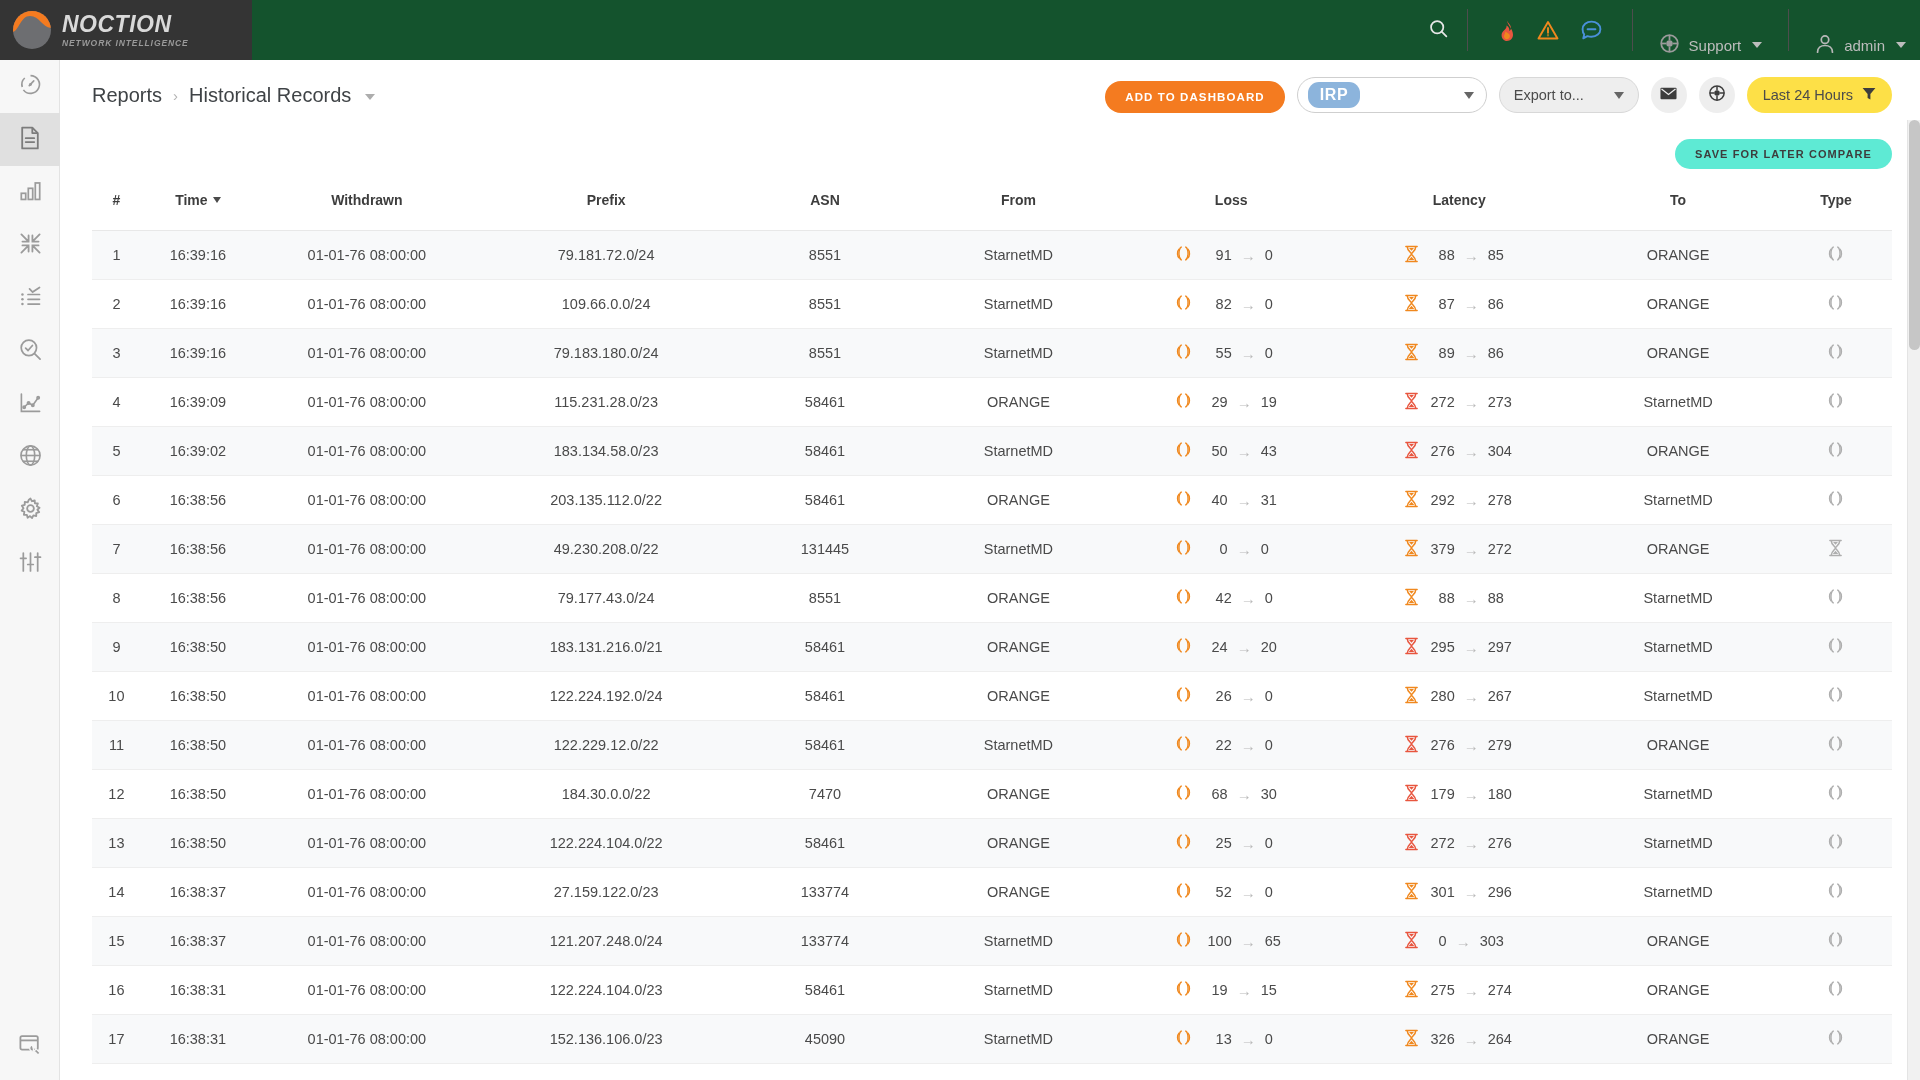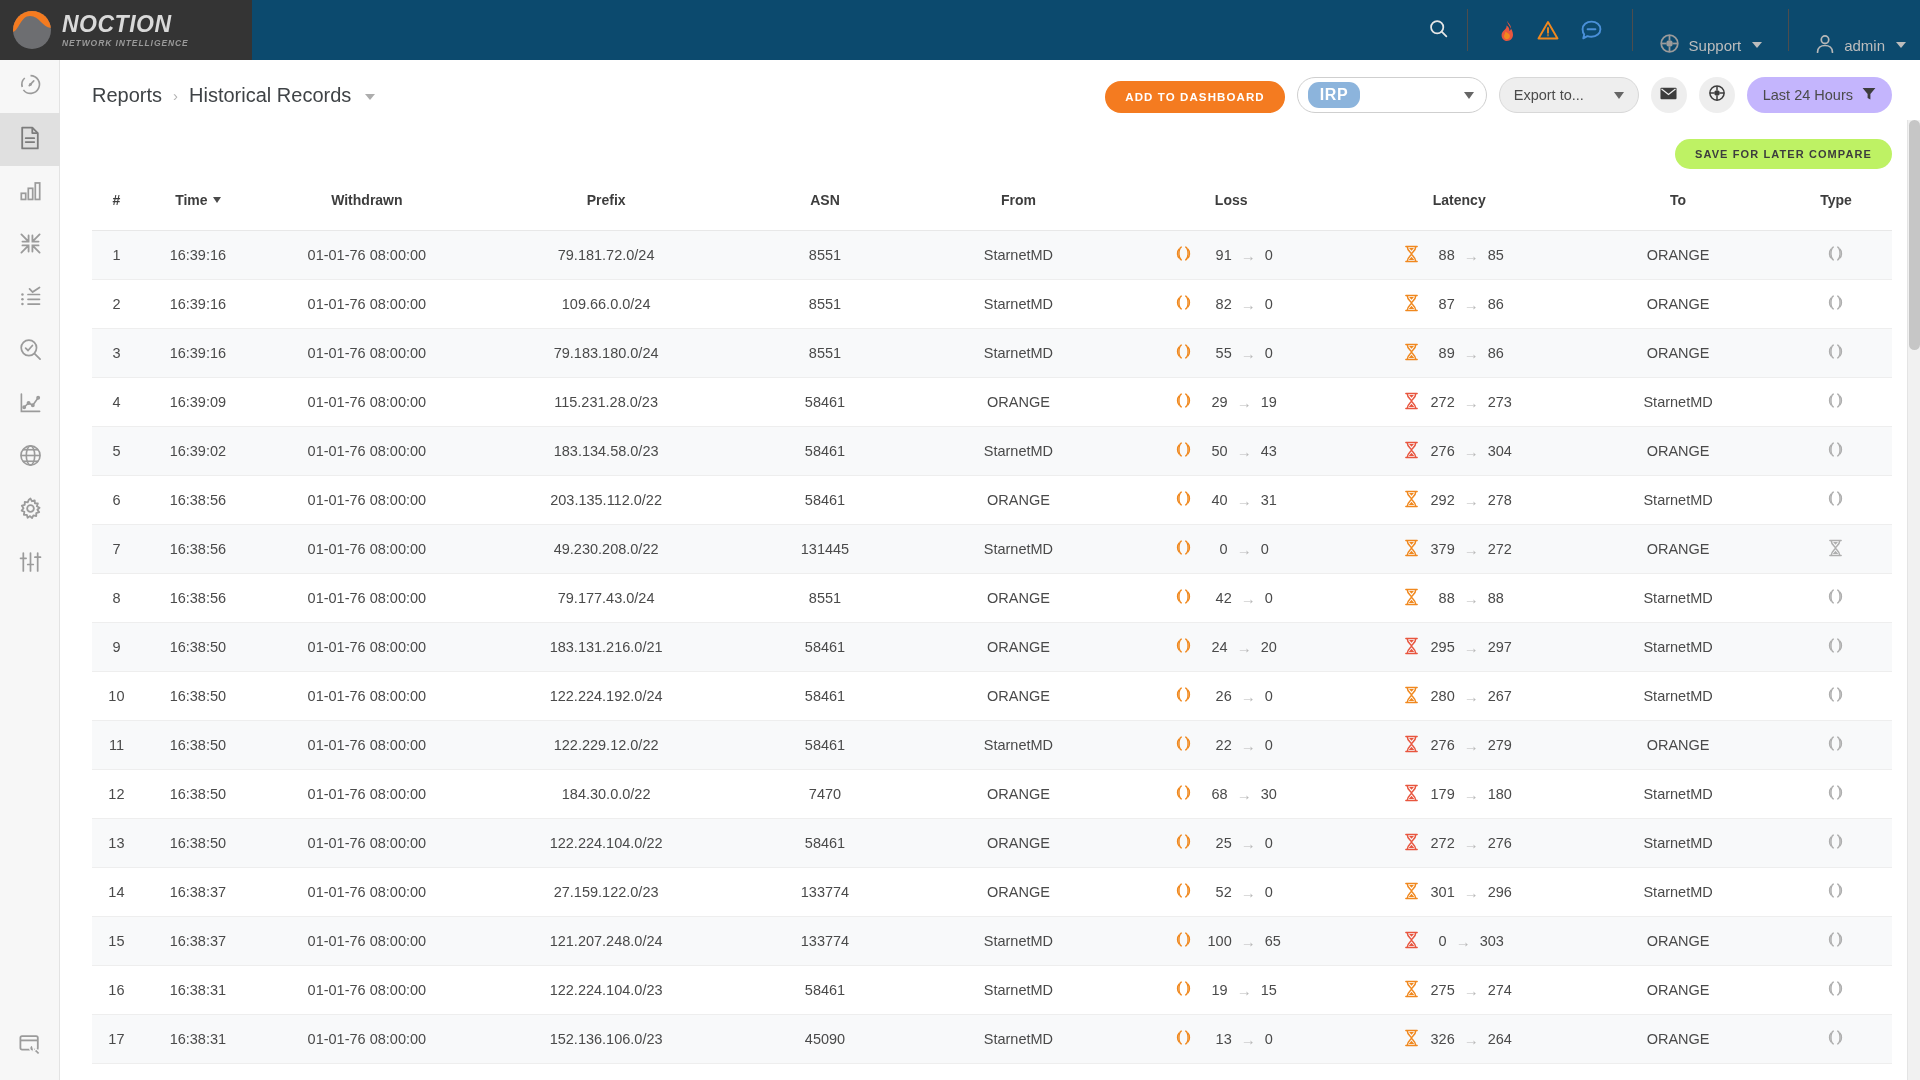--- a/index.html
+++ b/index.html
@@ -7,21 +7,21 @@
     width: 1920px; height: 1080px;
     font-family: "Liberation Sans", sans-serif;
     background: #ffffff;
     overflow: hidden;
   }
 
   
   .topbar {
     position: absolute; top: 0; left: 0;
     width: 1920px; height: 60px;
-    background: #0c4a6e;
+    background: #14532d;
     display: flex; align-items: center;
   }
   .logo-area {
     width: 252px; height: 60px;
     display: flex; align-items: center; gap: 10px;
     padding-left: 12px;
     background: #343434;
   }
   .logo-mark { width: 40px; height: 40px; flex: 0 0 40px; }
   .logo-text { display: flex; flex-direction: column; line-height: 1; }
@@ -126,32 +126,32 @@
     background: #eeeeee; display: flex; align-items: center;
     padding: 0 14px; cursor: pointer;
     font-size: 14.5px; color: #4b4b4b;
   }
   .icon-btn {
     width: 36px; height: 36px; border-radius: 50%;
     background: #eeeeee; display: flex;
     align-items: center; justify-content: center; cursor: pointer;
   }
   .pill-gray {
-    height: 36px; border-radius: 18px; background: #c4b5fd;
+    height: 36px; border-radius: 18px; background: #fde047;
     display: flex; align-items: center; gap: 9px;
     padding: 12px 16px; cursor: pointer;
     font-size: 14.5px; color: #4b4b4b;
   }
 
   .subbar {
     height: 48px; display: flex; align-items: center;
     justify-content: flex-end; padding-right: 28px;
   }
   .btn-compare {
-    background: #bef264; color: #3d3d3d;
+    background: #5eead4; color: #3d3d3d;
     font-size: 11px; font-weight: bold; letter-spacing: 1.1px;
     border: none; border-radius: 16px;
     padding: 9px 20px; cursor: pointer;
   }
 
   
   .table-wrap { padding: 0 28px 0 32px; }
   table { width: 100%; border-collapse: collapse; table-layout: fixed; }
   thead th {
     font-size: 14px; font-weight: bold; color: #3d3d3d;

